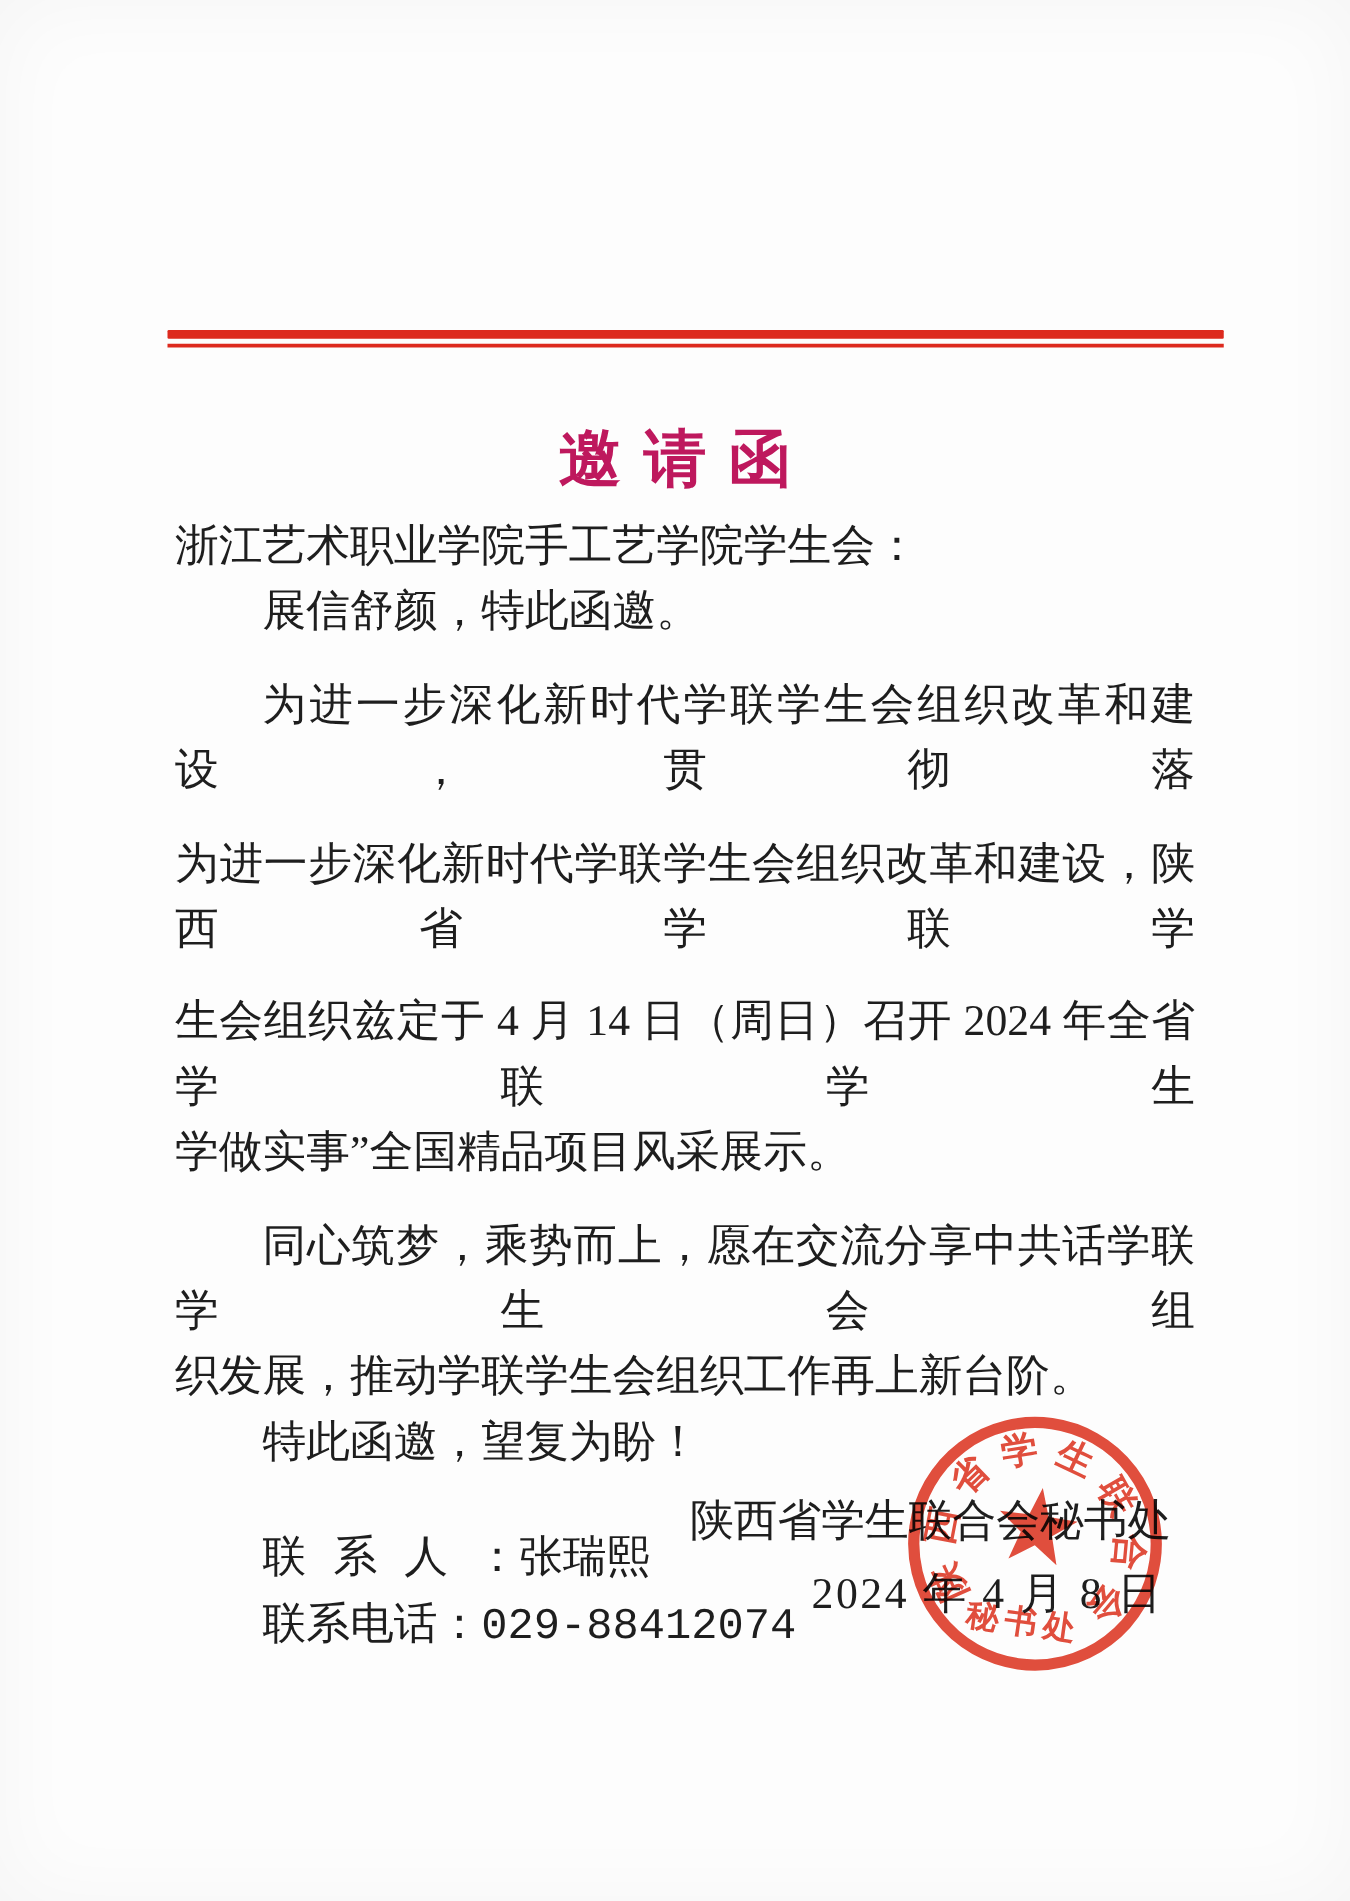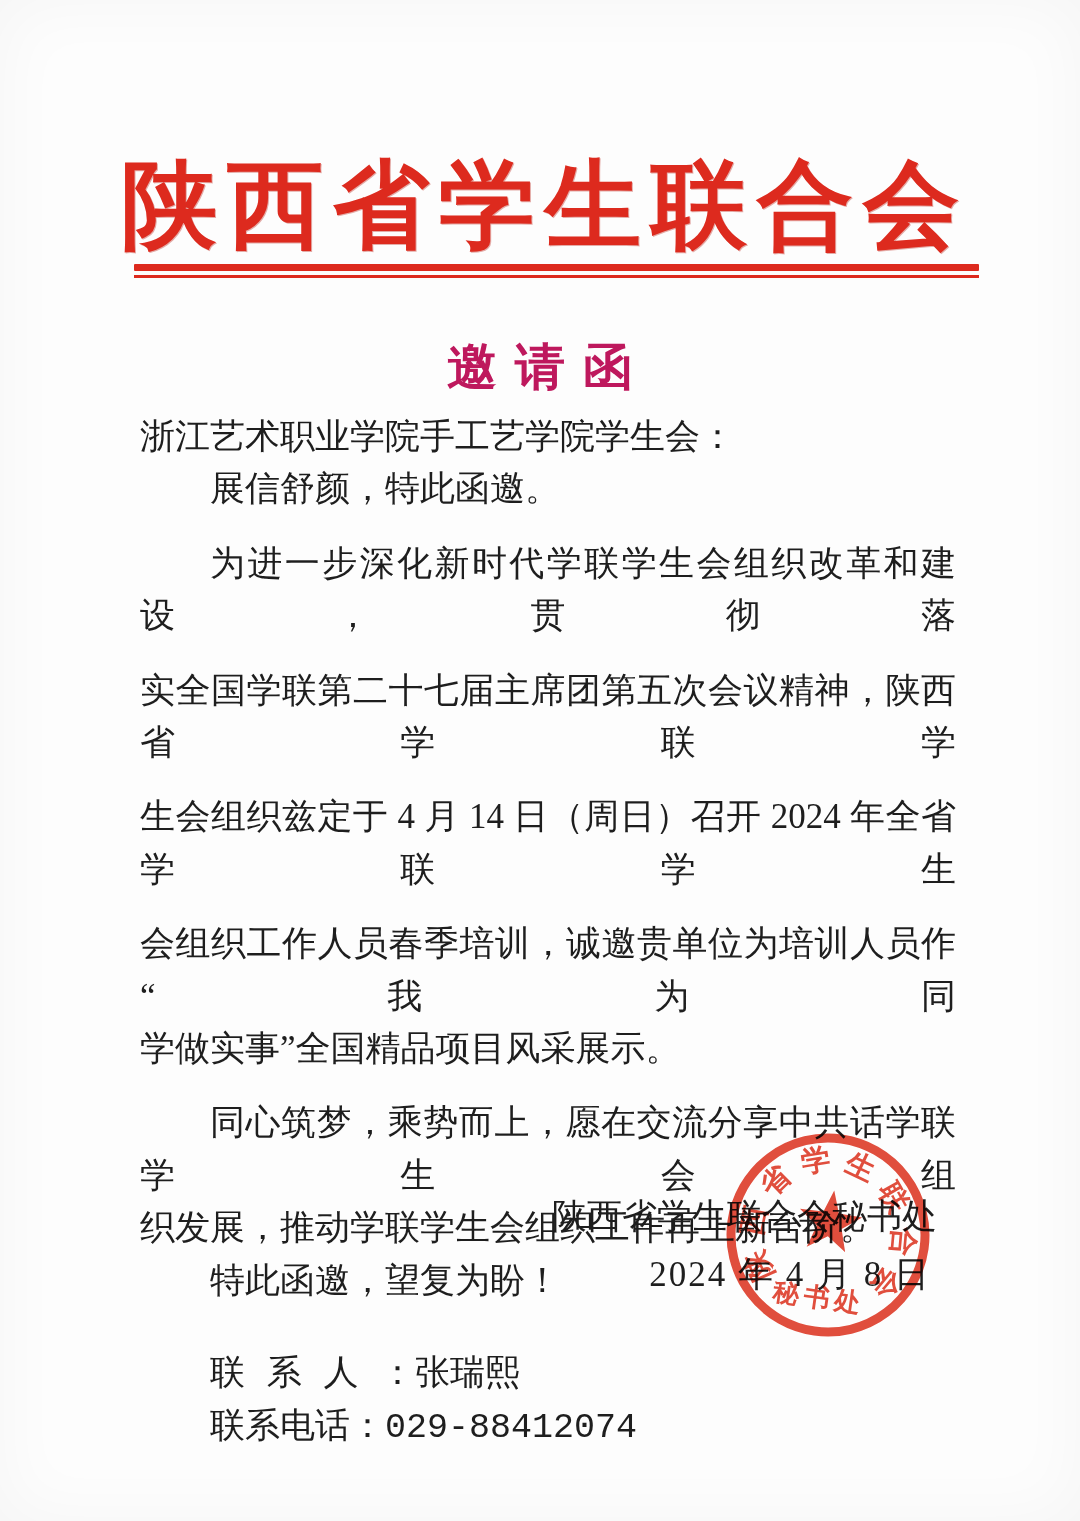--- a/index.html
+++ b/index.html
@@ -67,36 +67,34 @@
   .seal text{
     font-family:"Liberation Serif","DejaVu Serif",serif;
     font-weight:bold;
   }
 </style>
 </head>
 <body>
 
 <div class="page">
 
-  <div class="letterhead" style="color: rgb(221, 42, 30);">陕西省学生联合会</div>
   <div class="head-rule">
     <div class="thick" style="background: rgb(221, 42, 30);"></div>
     <div class="gap"></div>
     <div class="thin" style="background: rgb(221, 42, 30);"></div>
   </div>
 
   <h1 class="doc-title">邀请函</h1>
 
   <div class="body-block">
     <div class="ln">浙江艺术职业学院手工艺学院学生会：</div>
     <div class="ln indent">展信舒颜，特此函邀。</div>
     <div class="ln indent fill">为进一步深化新时代学联学生会组织改革和建设，贯彻落</div>
-    <div class="ln fill">实全国学联第二十七届主席团第五次会议精神，陕西省学联学</div>
+    <div class="ln fill">为进一步深化新时代学联学生会组织改革和建设，陕西省学联学</div>
     <div class="ln fill">生会组织兹定于 4 月 14 日（周日）召开 2024 年全省学联学生</div>
-    <div class="ln fill">会组织工作人员春季培训，诚邀贵单位为培训人员作“我为同</div>
     <div class="ln">学做实事”全国精品项目风采展示。</div>
     <div class="ln indent fill">同心筑梦，乘势而上，愿在交流分享中共话学联学生会组</div>
     <div class="ln">织发展，推动学联学生会组织工作再上新台阶。</div>
     <div class="ln indent">特此函邀，望复为盼！</div>
 
     <div class="spacer"></div>
 
     <div class="ln contact-line">
       <span class="spread">联系人</span><span>：</span><span>张瑞熙</span>
     </div>

